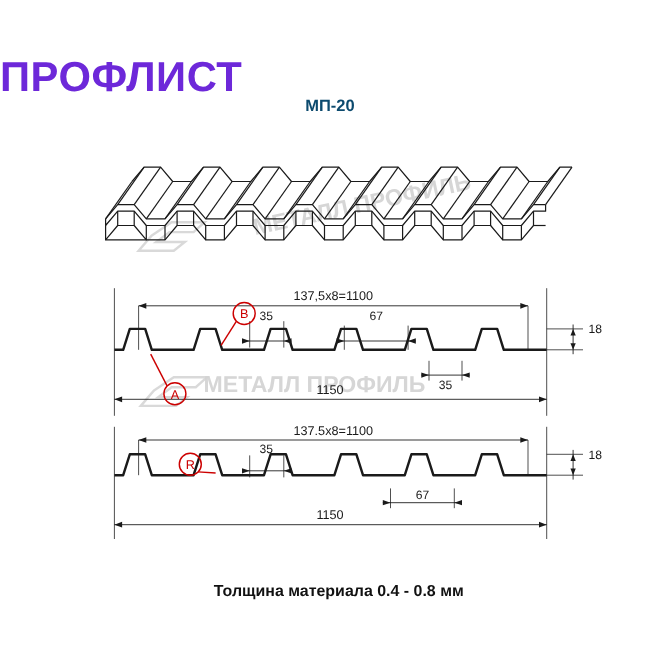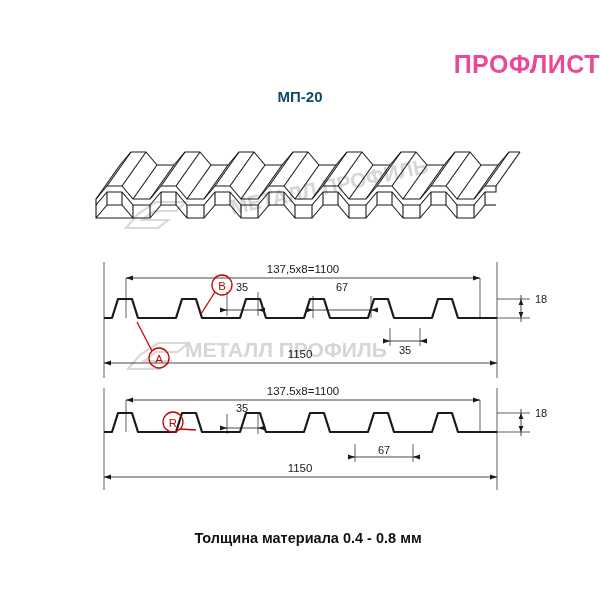--- a/index.html
+++ b/index.html
@@ -18,25 +18,25 @@
   #page {
     position: relative;
     width: 600px;
     height: 600px;
   }
   .title {
     position: absolute;
     left: 0;
     right: 0;
     top: 50px;
-    text-align: right;
-    font-size: 25px;
+    text-align: left;
+    font-size: 38px;
     font-weight: bold;
     letter-spacing: 0.5px;
-    color: #ec4899;
+    color: #6d28d9;
   }
   .subtitle {
     position: absolute;
     left: 0;
     right: 0;
     top: 88px;
     text-align: center;
     font-size: 15px;
     font-weight: bold;
     color: #0c4a6e;

